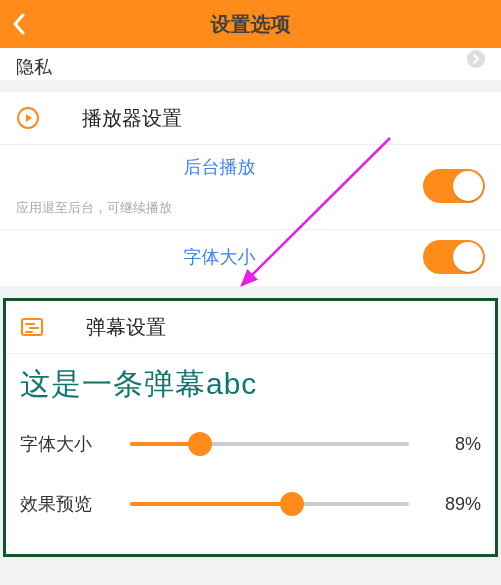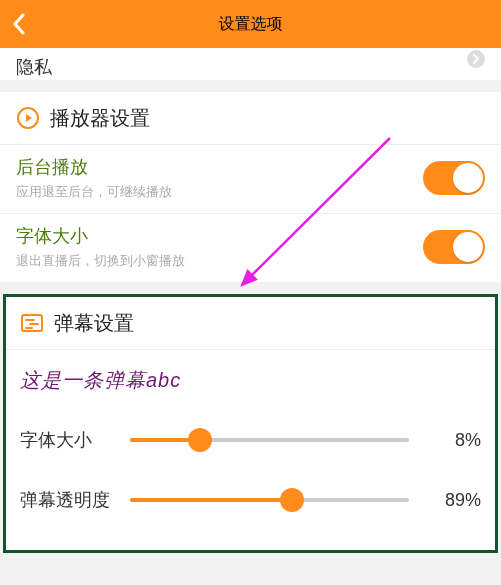--- a/index.html
+++ b/index.html
@@ -1,36 +1,36 @@
 <!DOCTYPE html>
 <html><head>
 <meta charset="utf-8">
 <style>
   * { box-sizing: border-box; margin: 0; padding: 0; }
   html, body { width: 501px; height: 585px; font-family: -apple-system, "Helvetica Neue", Arial, sans-serif; background: #f2f2f2; overflow: hidden; }
   .header { background: #ff8c1a; height: 48px; display: flex; align-items: center; justify-content: center; position: relative; }
   .header .back { position: absolute; left: 12px; top: 0; height: 48px; display: flex; align-items: center; }
-  .header-title { color: #000000; font-size: 16px; font-weight: 400; }
+  .header-title { color: #404040; font-size: 20px; font-weight: 700; }
   .partial-row { background: #fff; height: 32px; display: flex; align-items: flex-start; padding: 8px 16px; position: relative; }
   .partial-row .lbl { font-size: 18px; color: #333; line-height: 22px; }
   .gap { height: 12px; background: #f2f2f2; }
   .section-head { background: #fff; height: 52px; display: flex; align-items: center; padding: 0 16px; gap: 10px; }
-  .section-head .title { font-size: 20px; color: #222; font-weight: 500; }
+  .section-head .title { font-size: 20px; color: #222; font-weight: 500; margin-left: 32px; }
   .sep { height: 1px; background: #eee; margin: 0; }
   .row { background: #fff; padding: 10px 16px 12px 16px; display: flex; align-items: center; position: relative; }
   .row .texts { flex: 1; }
-  .row .main { font-size: 18px; color: #4d7c0f; }
-  .row .sub { font-size: 13px; color: #aaa; margin-top: 4px; }
+  .row .main { font-size: 18px; color: #3b82f6; text-align: center; }
+  .row .sub { font-size: 13px; color: #aaa; margin-top: 20px; }
   .toggle { width: 62px; height: 34px; border-radius: 17px; background: #ff8c1a; position: relative; flex-shrink: 0; }
   .toggle .knob { width: 30px; height: 30px; border-radius: 50%; background: #fff; position: absolute; top: 2px; right: 2px; box-shadow: 0 1px 2px rgba(0,0,0,.2); }
   .danmu-box { background: #fff; border: 3px solid #14532d; margin: 0 3px; padding-bottom: 20px; }
   .danmu-box .section-head { padding-left: 14px; }
   .preview-row { display: flex; align-items: center; height: 60px; padding: 0 14px; }
   .preview-row .lbl { font-size: 18px; color: #333; flex: 1; }
-  .preview-row .sample { font-size: 20px; color: #701a75; letter-spacing: 1px; font-style: italic; }
+  .preview-row .sample { font-size: 30px; color: #0f766e; letter-spacing: 1px; }
   .slider-row { display: flex; align-items: center; height: 60px; padding: 0 14px; }
   .slider-row .lbl { font-size: 18px; color: #333; width: 110px; }
   .slider-row .slider { flex: 1; height: 24px; position: relative; margin-right: 16px; }
   .slider-row .track { position: absolute; top: 50%; left: 0; right: 0; height: 4px; background: #ccc; border-radius: 2px; transform: translateY(-50%); }
   .slider-row .fill { position: absolute; top: 50%; left: 0; height: 4px; background: #ff8c1a; border-radius: 2px; transform: translateY(-50%); }
   .slider-row .thumb { position: absolute; top: 50%; width: 24px; height: 24px; border-radius: 50%; background: #ff8c1a; transform: translate(-50%, -50%); }
   .slider-row .val { font-size: 18px; color: #333; width: 56px; text-align: right; }
   .annotation { position: absolute; pointer-events: none; }
 </style>
 </head>
@@ -71,21 +71,20 @@
   </div>
   <div class="toggle">
       <div class="knob"></div>
     </div>
 </div>
 <div class="sep"></div>
 
 <div class="row">
   <div class="texts">
     <div class="main">字体大小</div>
-    <div class="sub">退出直播后，切换到小窗播放</div>
   </div>
   <div class="toggle">
       <div class="knob"></div>
     </div>
 </div>
 
 <svg class="annotation" style="left:230px; top:130px;" width="170" height="170">
   <defs>
     <marker id="ah" markerWidth="8" markerHeight="8" refX="6" refY="3" orient="auto">
       <path d="M0,0 L7,3 L0,6 Z" fill="#e61ee6"></path>
@@ -116,21 +115,21 @@
     <span class="lbl">字体大小</span>
     <div class="slider">
       <div class="track"></div>
       <div class="fill" style="width:25%"></div>
       <div class="thumb" style="left:25%"></div>
     </div>
     <span class="val">8%</span>
   </div>
 
   <div class="slider-row">
-    <span class="lbl">弹幕透明度</span>
+    <span class="lbl">效果预览</span>
     <div class="slider">
       <div class="track"></div>
       <div class="fill" style="width:58%"></div>
       <div class="thumb" style="left:58%"></div>
     </div>
     <span class="val">89%</span>
   </div>
 </div>
 
 </body></html>

